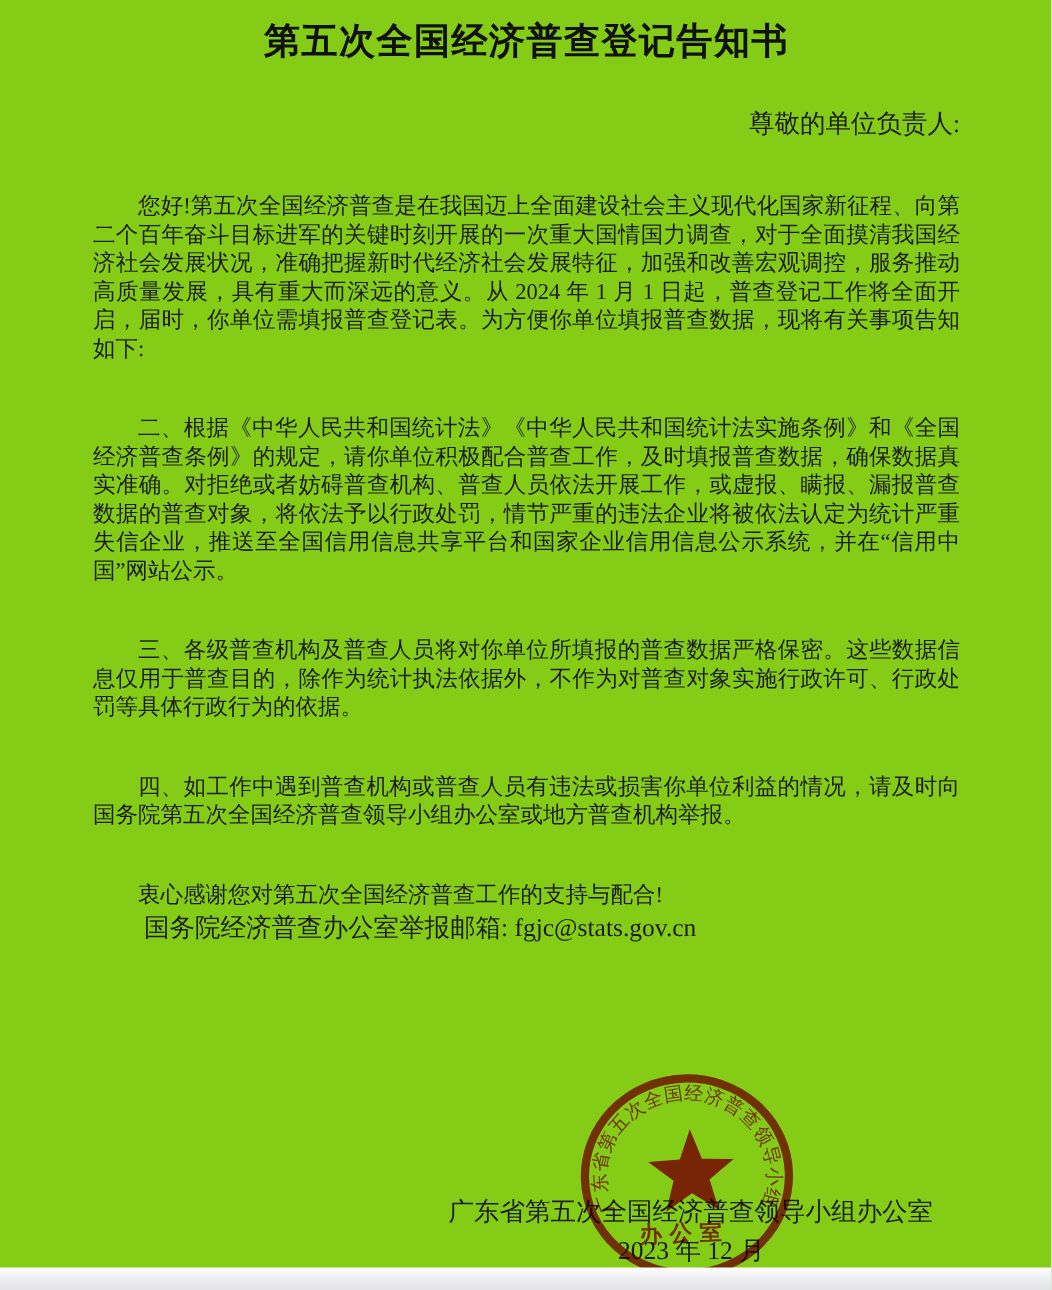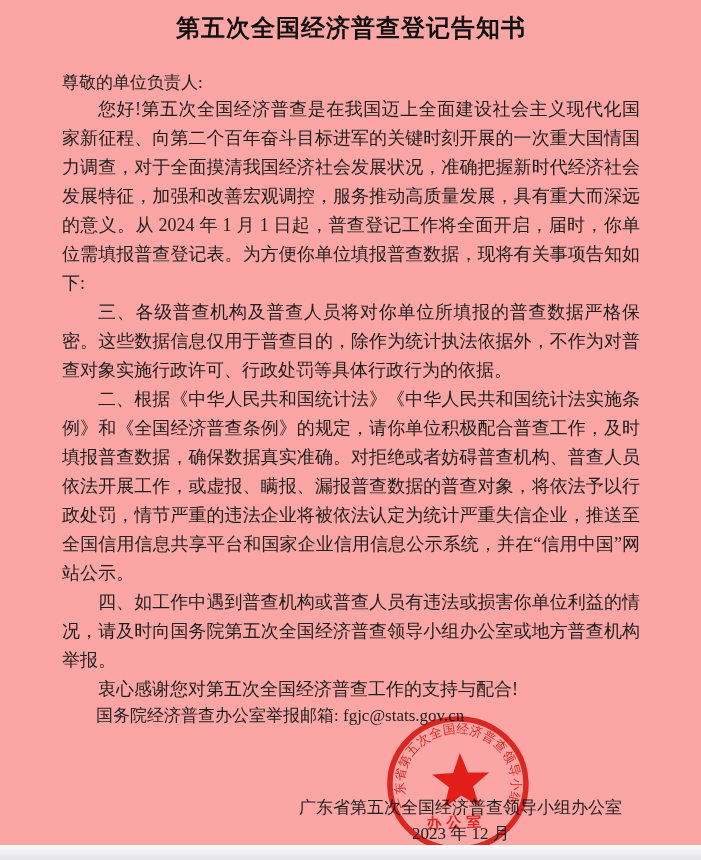--- a/index.html
+++ b/index.html
@@ -2,46 +2,48 @@
 <html><head>
 <meta charset="utf-8">
 <style>
   * { margin:0; padding:0; box-sizing:border-box; }
   html,body { background:#ffffff; }
   .page {
     position:relative;
     width:701px;
     height:860px;
     margin:0 auto;
-    background:#fca5a5;
+    background:#84cc16;
     overflow:hidden;
     font-family:"Liberation Serif","DejaVu Serif",serif;
     color:#1e1e1e;
   }
   .content {
     padding:14px 61px 0 62px;
   }
   .doc-title {
     font-size:24px;
     line-height:28px;
     font-weight:bold;
     text-align:center;
     letter-spacing:1px;
     color:#111;
   }
   .salutation {
     margin-top:29px;
     font-size:17px;
     line-height:24px;
+    text-align:right;
   }
   .para {
-    font-size:18px;
-    line-height:29px;
+    font-size:15px;
+    line-height:19px;
     text-align:justify;
     text-indent:2em;
+    margin-top:34px;
   }
   .contact-line {
     font-size:17px;
     line-height:24px;
     text-indent:2em;
     white-space:nowrap;
   }
   .signature {
     position:absolute;
     top:797px;
@@ -80,22 +82,22 @@
 <body>
 
 <div class="page">
 
   <div class="content">
     <div class="doc-title">第五次全国经济普查登记告知书</div>
 
     <div class="salutation">尊敬的单位负责人:</div>
 
     <p class="para">您好!第五次全国经济普查是在我国迈上全面建设社会主义现代化国家新征程、向第二个百年奋斗目标进军的关键时刻开展的一次重大国情国力调查，对于全面摸清我国经济社会发展状况，准确把握新时代经济社会发展特征，加强和改善宏观调控，服务推动高质量发展，具有重大而深远的意义。从 2024 年 1 月 1 日起，普查登记工作将全面开启，届时，你单位需填报普查登记表。为方便你单位填报普查数据，现将有关事项告知如下:</p>
+    <p class="para">二、根据《中华人民共和国统计法》《中华人民共和国统计法实施条例》和《全国经济普查条例》的规定，请你单位积极配合普查工作，及时填报普查数据，确保数据真实准确。对拒绝或者妨碍普查机构、普查人员依法开展工作，或虚报、瞒报、漏报普查数据的普查对象，将依法予以行政处罚，情节严重的违法企业将被依法认定为统计严重失信企业，推送至全国信用信息共享平台和国家企业信用信息公示系统，并在“信用中国”网站公示。</p>
     <p class="para">三、各级普查机构及普查人员将对你单位所填报的普查数据严格保密。这些数据信息仅用于普查目的，除作为统计执法依据外，不作为对普查对象实施行政许可、行政处罚等具体行政行为的依据。</p>
-    <p class="para">二、根据《中华人民共和国统计法》《中华人民共和国统计法实施条例》和《全国经济普查条例》的规定，请你单位积极配合普查工作，及时填报普查数据，确保数据真实准确。对拒绝或者妨碍普查机构、普查人员依法开展工作，或虚报、瞒报、漏报普查数据的普查对象，将依法予以行政处罚，情节严重的违法企业将被依法认定为统计严重失信企业，推送至全国信用信息共享平台和国家企业信用信息公示系统，并在“信用中国”网站公示。</p>
     <p class="para">四、如工作中遇到普查机构或普查人员有违法或损害你单位利益的情况，请及时向国务院第五次全国经济普查领导小组办公室或地方普查机构举报。</p>
     <p class="para">衷心感谢您对第五次全国经济普查工作的支持与配合!</p>
 
     <div class="contact-line">国务院经济普查办公室举报邮箱: fgjc@stats.gov.cn</div>
   </div>
 
   <div class="signature">广东省第五次全国经济普查领导小组办公室</div>
 
   <div class="doc-date">2023 年 12 月</div>
 

